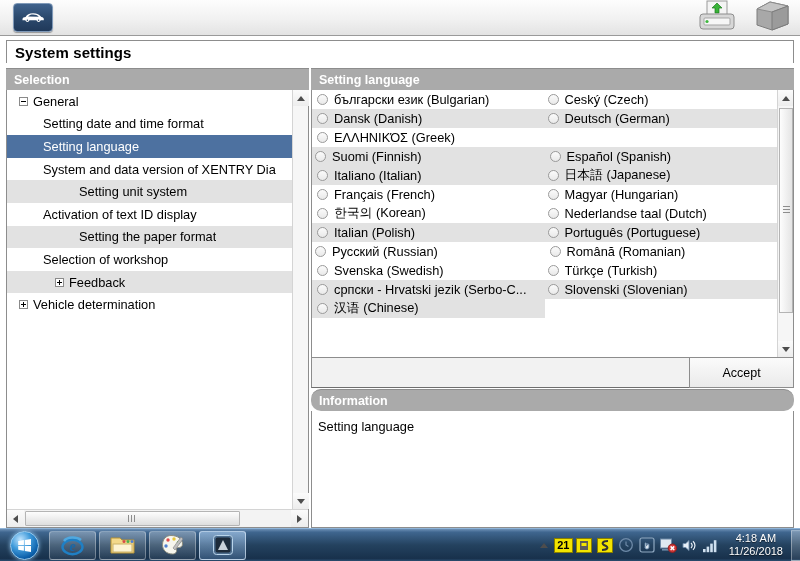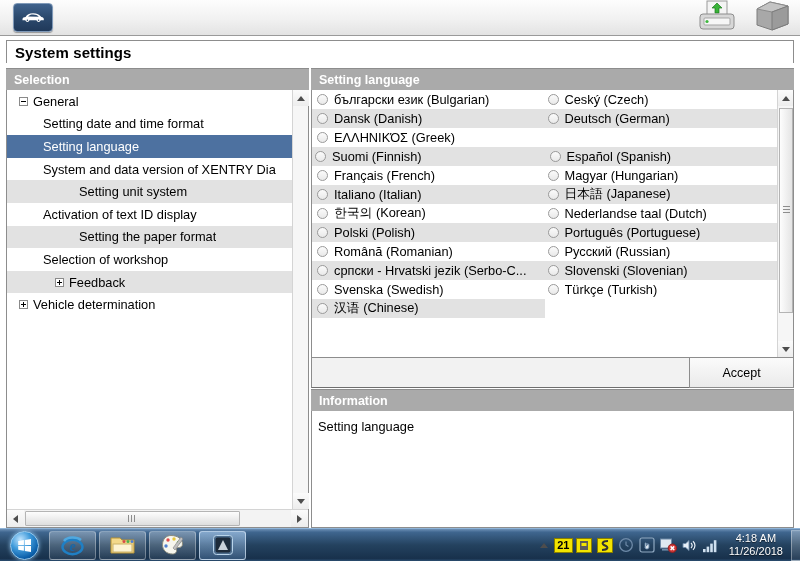--- a/index.html
+++ b/index.html
@@ -37,21 +37,21 @@
 
   
   .hdr{
     position:absolute; height:22px; background:#aaaaaa;
     display:flex; align-items:center; color:#ffffff;
     font-size:12.5px; font-weight:bold; padding-left:8px;
     border-top:1px solid #8d8d8d;
   }
   #hdr-selection{ left:6px; top:68px; width:303px; }
   #hdr-setting  { left:311px; top:68px; width:483px; }
-  #hdr-info     { left:311px; top:389px; width:483px; }
+  #hdr-info     { left:311px; top:389px; width:483px;border-radius:10px; }
 
   
   .left-panel{
     position:absolute; left:6px; top:90px; width:303px; height:438px;
     background:#a16207; border:1px solid #8d8d8d; border-top:none;
   }
   .tree{
     position:absolute; left:0; top:0; right:16px; bottom:18px;
     overflow:hidden; background:#ffffff;
   }
@@ -363,88 +363,88 @@
         <div class="lrow alt">
           <div class="cellbg right">
             <span class="radio"></span>
             <span class="lname">Suomi (Finnish)</span>
           </div>
           <div class="cellbg left">
             <span class="radio"></span>
             <span class="lname">Español (Spanish)</span>
           </div>
         </div>
+        <div class="lrow alt">
+          <div class="cellbg left">
+            <span class="radio"></span>
+            <span class="lname">Italiano (Italian)</span>
+          </div>
+          <div class="cellbg right">
+            <span class="radio"></span>
+            <span class="lname">日本語 (Japanese)</span>
+          </div>
+        </div>
         <div class="lrow">
           <div class="cellbg left">
             <span class="radio"></span>
             <span class="lname">Français (French)</span>
           </div>
           <div class="cellbg right">
             <span class="radio"></span>
             <span class="lname">Magyar (Hungarian)</span>
           </div>
         </div>
+        <div class="lrow">
+          <div class="cellbg left">
+            <span class="radio"></span>
+            <span class="lname">한국의 (Korean)</span>
+          </div>
+          <div class="cellbg right">
+            <span class="radio"></span>
+            <span class="lname">Nederlandse taal (Dutch)</span>
+          </div>
+        </div>
         <div class="lrow alt">
           <div class="cellbg left">
             <span class="radio"></span>
-            <span class="lname">Italiano (Italian)</span>
-          </div>
-          <div class="cellbg right">
-            <span class="radio"></span>
-            <span class="lname">日本語 (Japanese)</span>
+            <span class="lname">Italian (Polish)</span>
+          </div>
+          <div class="cellbg right">
+            <span class="radio"></span>
+            <span class="lname">Português (Portuguese)</span>
           </div>
         </div>
         <div class="lrow">
-          <div class="cellbg left">
-            <span class="radio"></span>
-            <span class="lname">한국의 (Korean)</span>
-          </div>
-          <div class="cellbg right">
-            <span class="radio"></span>
-            <span class="lname">Nederlandse taal (Dutch)</span>
+          <div class="cellbg right">
+            <span class="radio"></span>
+            <span class="lname">Русский (Russian)</span>
+          </div>
+          <div class="cellbg left">
+            <span class="radio"></span>
+            <span class="lname">Română (Romanian)</span>
+          </div>
+        </div>
+        <div class="lrow">
+          <div class="cellbg left">
+            <span class="radio"></span>
+            <span class="lname">Svenska (Swedish)</span>
+          </div>
+          <div class="cellbg right">
+            <span class="radio"></span>
+            <span class="lname">Türkçe (Turkish)</span>
           </div>
         </div>
         <div class="lrow alt">
           <div class="cellbg left">
             <span class="radio"></span>
-            <span class="lname">Polski (Polish)</span>
-          </div>
-          <div class="cellbg right">
-            <span class="radio"></span>
-            <span class="lname">Português (Portuguese)</span>
-          </div>
-        </div>
-        <div class="lrow">
-          <div class="cellbg left">
-            <span class="radio"></span>
-            <span class="lname">Română (Romanian)</span>
-          </div>
-          <div class="cellbg right">
-            <span class="radio"></span>
-            <span class="lname">Русский (Russian)</span>
-          </div>
-        </div>
-        <div class="lrow alt">
-          <div class="cellbg left">
-            <span class="radio"></span>
             <span class="lname">српски - Hrvatski jezik (Serbo-C...</span>
           </div>
           <div class="cellbg right">
             <span class="radio"></span>
             <span class="lname">Slovenski (Slovenian)</span>
-          </div>
-        </div>
-        <div class="lrow">
-          <div class="cellbg left">
-            <span class="radio"></span>
-            <span class="lname">Svenska (Swedish)</span>
-          </div>
-          <div class="cellbg right">
-            <span class="radio"></span>
-            <span class="lname">Türkçe (Turkish)</span>
           </div>
         </div>
         <div class="lrow alt">
           <div class="cellbg left">
             <span class="radio"></span>
             <span class="lname">汉语 (Chinese)</span>
           </div>
           <div class="cellbg right" style="background: transparent;"></div>
         </div>
       </div>

